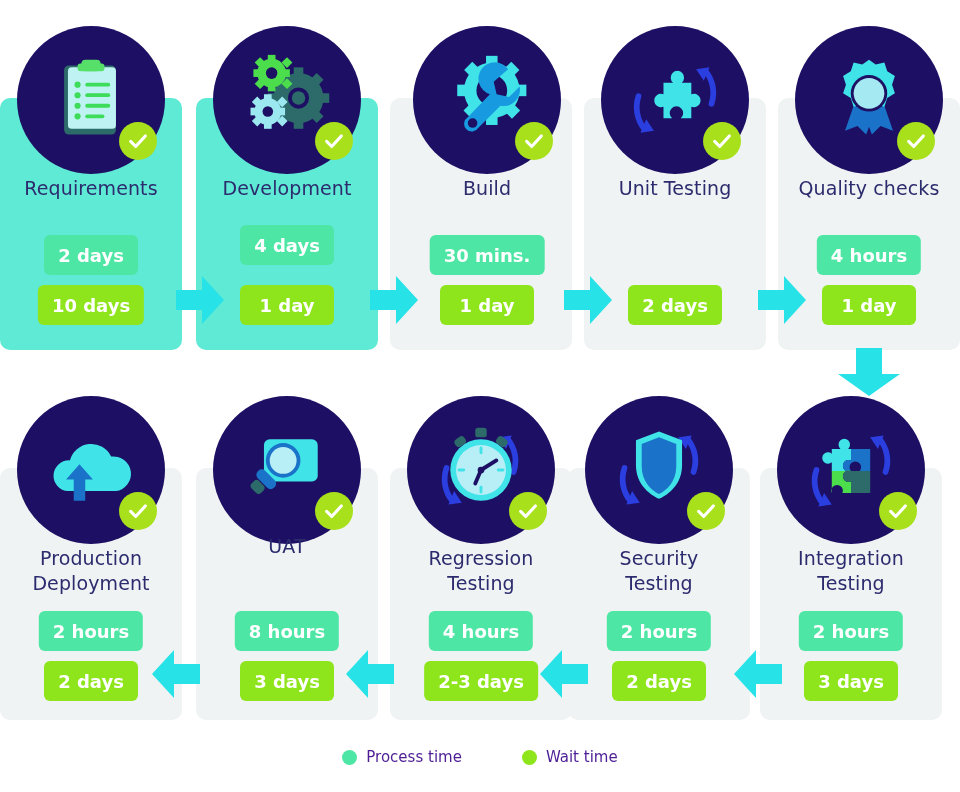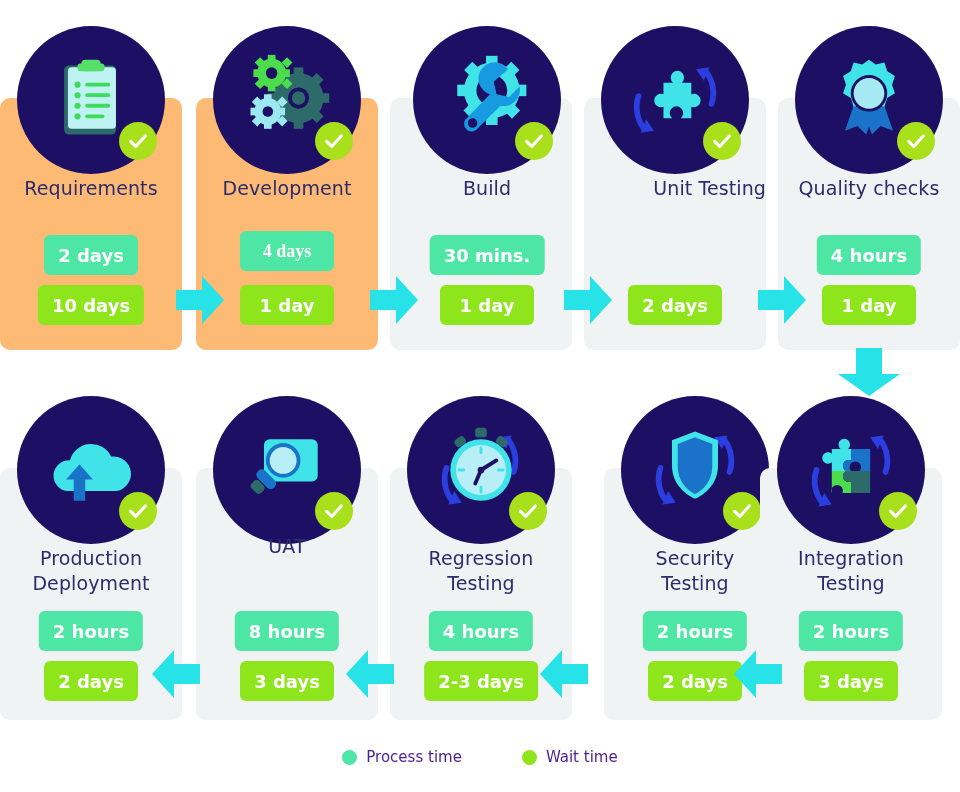--- a/index.html
+++ b/index.html
@@ -22,21 +22,21 @@
     height: 792px;
   }
 
   
   .card {
     position: absolute;
     width: 182px;
     border-radius: 10px;
     box-sizing: border-box;
   }
-  .card.cyan   { background: #fdba74; }
+  .card.cyan   { background: #5eead4; }
   .card.grey   { background: #eff3f3; }
 
   .card-inner {
     position: relative;
     width: 100%;
     height: 100%;
   }
 
   
   .circle-wrap {
@@ -224,21 +224,21 @@
             <circle cx="30" cy="62" r="5.5" fill="#1d0f63"></circle>
           </svg>
           <div class="check-badge">
             <svg viewBox="0 0 24 24">
                 <path d="M4 12.5 L9.5 18 L20 6.5" fill="none" stroke="#fff" stroke-width="3.4" stroke-linecap="round" stroke-linejoin="round"></path>
               </svg>
           </div>
         </div>
       </div>
       <div class="card-title" style="top:78px;">Development</div>
-      <div class="pill process" style="top:133px;font-family:Liberation Serif, serif;">4 days</div>
+      <div class="pill process" style="top:127px;">4 days</div>
       <div class="pill wait" style="top:187px;">1 day</div>
     </div>
   </div>
 
   <div class="card grey" style="left:390px; top:98px; height:252px;padding-left:12px;">
     <div class="card-inner">
       <div class="circle-wrap" style="top:-72px;">
         <div class="circle">
           <svg class="glyph" viewBox="0 0 100 100">
             <g fill="#3fe3e8">
@@ -280,21 +280,21 @@
             <path d="M14 84 l14 -2 -8 -12 z" fill="#2b3fe0"></path>
             <path d="M38 32 h10 a7 7 0 1 1 9 0 h10 v12 a7 7 0 1 1 0 13 v12 h-11 a7 7 0 1 0 -9 0 h-9 v-12 a7 7 0 1 1 0 -13 z" fill="#3fe3e8"></path>
           </svg>
           <div class="check-badge">
             <svg viewBox="0 0 24 24">
                 <path d="M4 12.5 L9.5 18 L20 6.5" fill="none" stroke="#fff" stroke-width="3.4" stroke-linecap="round" stroke-linejoin="round"></path>
               </svg>
           </div>
         </div>
       </div>
-      <div class="card-title" style="top:78px;text-align:right;">Unit Testing</div>
+      <div class="card-title" style="top:78px;">Unit Testing</div>
       <div class="pill wait" style="top:187px;">2 days</div>
     </div>
   </div>
 
   <div class="card grey" style="left:778px; top:98px; height:252px;">
     <div class="card-inner">
       <div class="circle-wrap" style="top:-72px;">
         <div class="circle">
           <svg class="glyph" viewBox="0 0 100 100">
             <path d="M34 56 l-9 26 13 -5 9 9 9 -24 z" fill="#1a73c9"></path>
@@ -393,21 +393,21 @@
           </div>
         </div>
       </div>
       <div class="card-title" style="top:78px;">Regression
 Testing</div>
       <div class="pill process" style="top:143px;">4 hours</div>
       <div class="pill wait" style="top:193px;">2-3 days</div>
     </div>
   </div>
 
-  <div class="card grey" style="left:604px; top:468px; height:252px;">
+  <div class="card grey" style="left:568px; top:468px; height:252px;">
     <div class="card-inner">
       <div class="circle-wrap" style="top:-72px;">
         <div class="circle">
           <svg class="glyph" viewBox="0 0 100 100">
             <path d="M80 18 a36 36 0 0 1 6 34" fill="none" stroke="#2b3fe0" stroke-width="6" stroke-linecap="round"></path>
             <path d="M84 14 l-14 2 8 12 z" fill="#2b3fe0"></path>
             <path d="M20 82 a36 36 0 0 1 -6 -34" fill="none" stroke="#2b3fe0" stroke-width="6" stroke-linecap="round"></path>
             <path d="M16 86 l14 -2 -8 -12 z" fill="#2b3fe0"></path>
             <path d="M50 10 l24 9 v26 c0 19 -13 30 -24 35 -11 -5 -24 -16 -24 -35 v-26 z" fill="#3fe3e8"></path>
             <path d="M50 16 l18 7 v23 c0 16 -10 25 -18 29 z" fill="#1a73c9" transform="translate(0,0)"></path>

